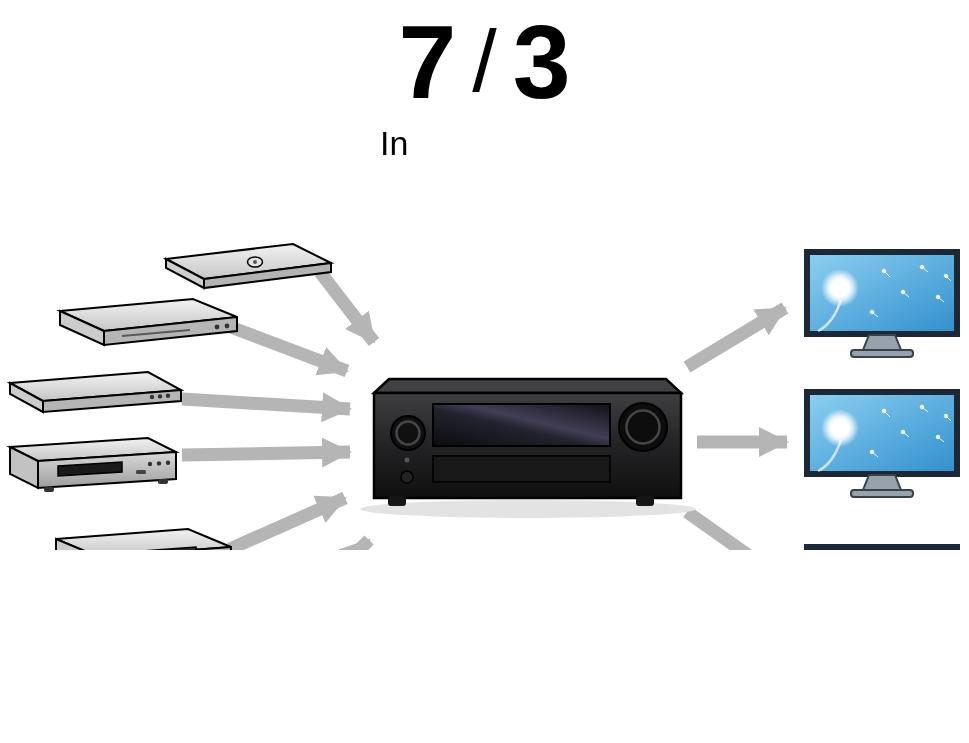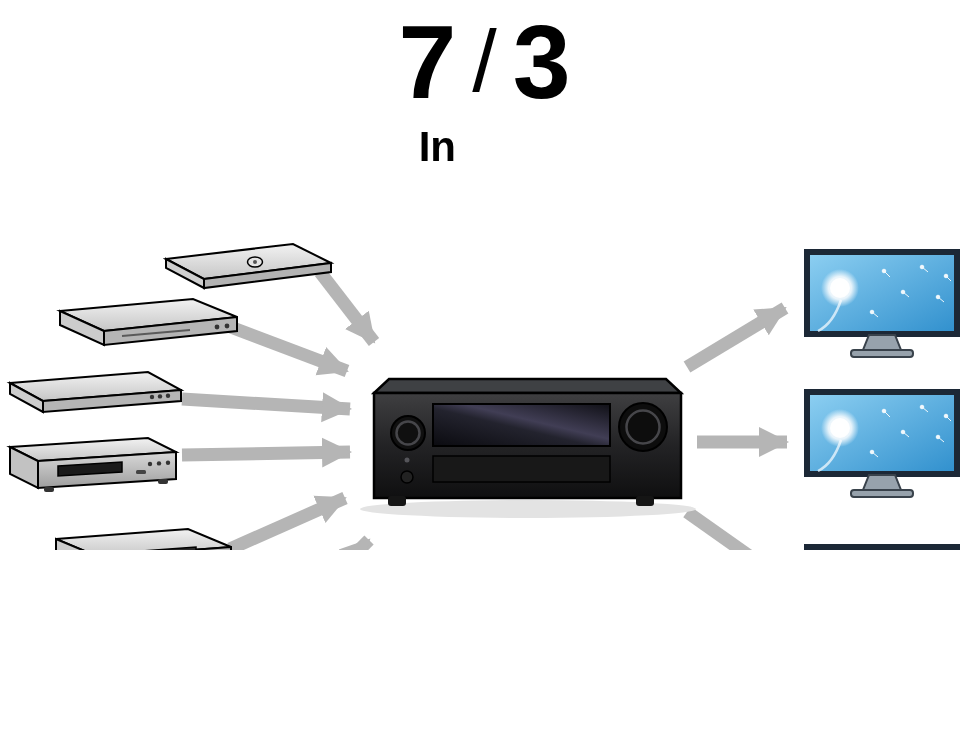--- a/index.html
+++ b/index.html
@@ -6,21 +6,21 @@
   .stage{
     position:relative;width:969px;height:550px;background:#ffffff;overflow:hidden;
     font-family:"Liberation Sans",sans-serif;color:#000;
   }
   .title-row{
     position:absolute;top:10px;left:0;width:100%;text-align:center;
     line-height:1;user-select:none;
   }
   .big-num{font-size:104px;font-weight:bold;}
   .sep{font-size:88px;font-weight:400;position:relative;top:-7px;margin:0 16px;}
-  .io-label{position:absolute;top:126px;font-size:42px;font-weight:700;text-align:right;line-height:1;}
+  .io-label{position:absolute;top:126px;font-size:34px;font-weight:400;text-align:left;line-height:1;}
   #in-label{left:380px;width:76px;}
   #out-label{left:528px;width:104px;}
   svg.diagram{position:absolute;left:0;top:0;}
   .arrow{stroke:#b5b5b5;stroke-width:13;fill:none;}
 </style>
 </head>
 <body>
 
 <div class="stage">
 

